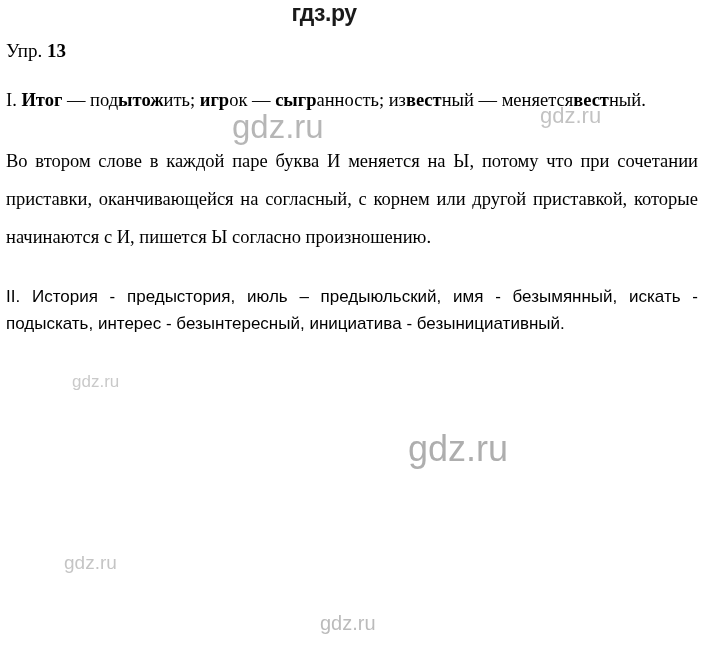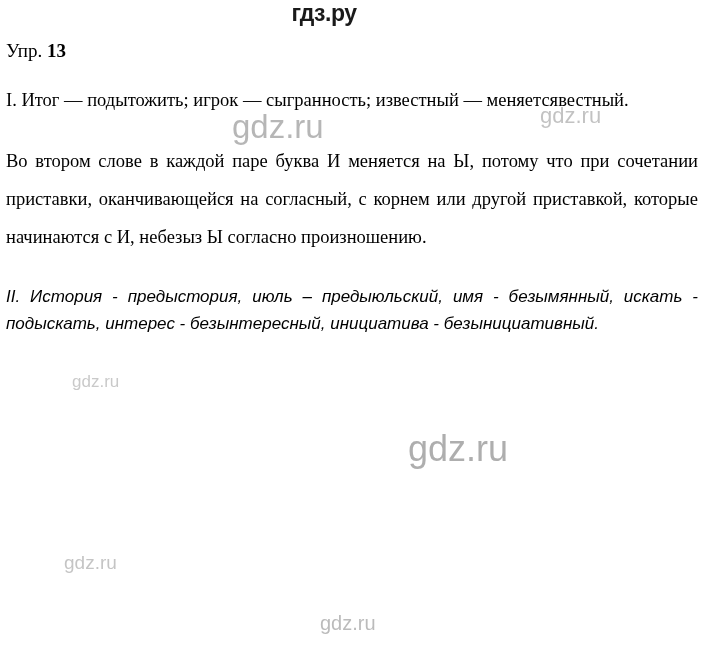--- a/index.html
+++ b/index.html
@@ -48,23 +48,23 @@
   }
 
   .para {
     font-size: 18.5px;
     line-height: 1.78;
     margin: 0 0 16px 0;
     text-align: justify;
     text-justify: inter-word;
   }
   .para.serif { font-family: "Liberation Serif", serif; }
-  .para.sans  { font-family: "Liberation Sans", sans-serif; font-size: 17px; line-height: 1.62; font-style: italic; }
+  .para.sans  { font-family: "Liberation Sans", sans-serif; font-size: 17px; line-height: 1.62; }
 
-  .b { font-weight: normal; }
+  .b { font-weight: bold; }
 
   .p1 { margin-bottom: 26px; }
   .p2 { margin-bottom: 26px; line-height: 2.05; }
   .p3 { margin-bottom: 20px; }
   .p5 { line-height: 1.95; }
 
   
   .wm {
     position: absolute;
     font-family: "Liberation Sans", sans-serif;
@@ -90,21 +90,21 @@
 
   <div class="task-title">
     <span>Упр.</span>
     <span class="num">13</span>
   </div>
 
   <p class="para serif p1">
     <span>I. </span><span class="b">Итог</span><span> — под</span><span class="b">ытож</span><span>ить; </span><span class="b">игр</span><span>ок — </span><span class="b">сыгр</span><span>анность; из</span><span class="b">вест</span><span>ный — меняется</span><span class="b">вест</span><span>ный.</span>
   </p>
 
-  <p class="para serif p2">Во втором слове в каждой паре буква И меняется на Ы, потому что при сочетании приставки, оканчивающейся на согласный, с корнем или другой приставкой, которые начинаются с И, небезыз Ы согласно произношению.</p>
+  <p class="para serif p2">Во втором слове в каждой паре буква И меняется на Ы, потому что при сочетании приставки, оканчивающейся на согласный, с корнем или другой приставкой, которые начинаются с И, пишется Ы согласно произношению.</p>
 
   <p class="para sans p3">II. История - предыстория, июль – предыюльский,  имя - безымянный, искать - подыскать, интерес - безынтересный, инициатива - безынициативный.</p>
 
 
 </div>
 
 <div class="wm wm-a">gdz.ru</div>
 <div class="wm wm-b">gdz.ru</div>
 <div class="wm wm-c">gdz.ru</div>
 <div class="wm wm-d">gdz.ru</div>

